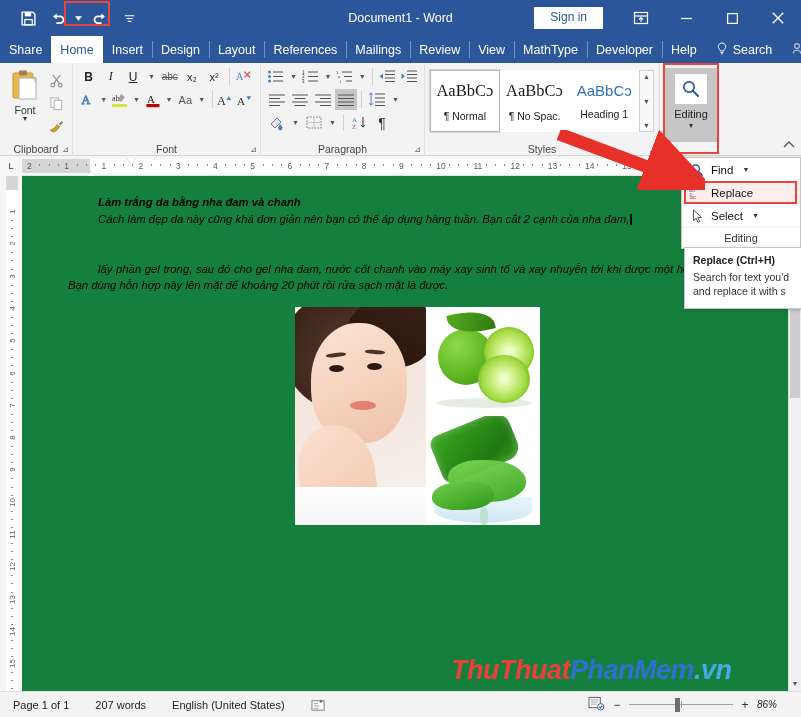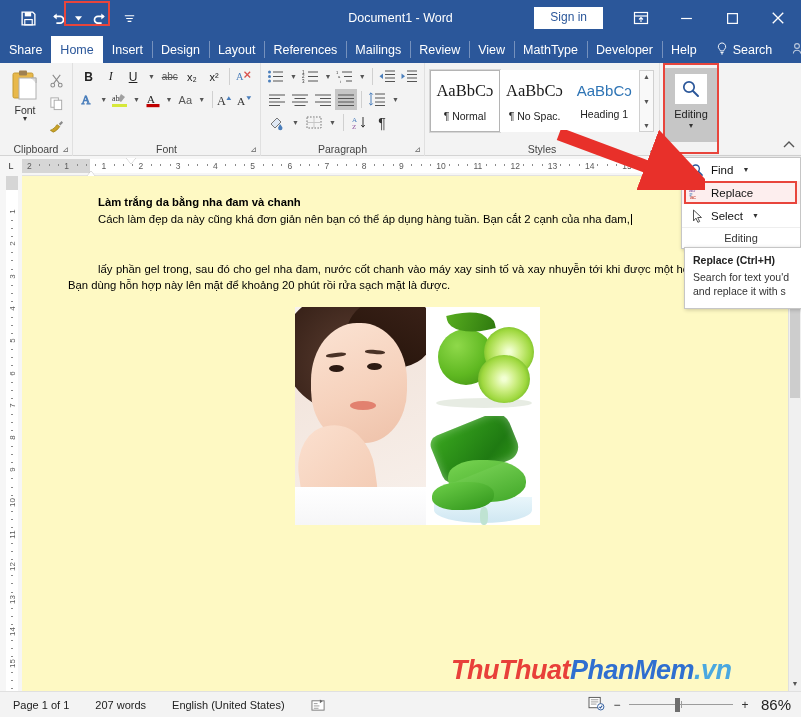--- a/index.html
+++ b/index.html
@@ -172,21 +172,22 @@
     transform: rotate(-90deg); transform-origin: center;
   }
   .vdot { position: absolute; left: 11px; width: 2px; height: 1px; background: #8a8a8a; }
   
   .docarea {
     position: absolute; left: 22px; right: 13px; top: 176px; bottom: 26px;
     background: #a0a0a0; overflow: hidden;
   }
   .page {
     position: absolute; left: 0; right: 0; top: 0; bottom: 0;
-    background: #fef9c3;
+    background: #15803d;
+    font-style: italic;
   }
   .doc-text {
     position: absolute; left: 46px; right: 22px; top: 18px;
     font-family: "Liberation Sans", sans-serif; font-size: 11.3px;
     color: #000; line-height: 1.42; text-align: justify;
   }
   .p-heading { font-weight: bold; text-indent: 30px; margin-bottom: 1px; }
   .p-body { text-indent: 30px; }
   .caret {
     display: inline-block; width: 1.5px; height: 11px; background: #000;
@@ -351,21 +352,21 @@
     display: flex; align-items: center; font-size: 11px; color: #222;
   }
   .sb-item { padding: 0 13px; display: flex; align-items: center; gap: 4px; }
   .sb-right { margin-left: auto; display: flex; align-items: center; padding-right: 10px; gap: 6px; }
   .zoom-slider {
     width: 104px; height: 14px; position: relative; display: flex; align-items: center;
   }
   .zs-line { position: absolute; left: 0; right: 0; height: 1px; background: #9c9c9c; }
   .zs-mid { position: absolute; left: 50%; width: 1px; height: 7px; background: #9c9c9c; }
   .zs-thumb { position: absolute; left: 46px; width: 5px; height: 14px; background: #6e6e6e; }
-  .zoom-pct { font-size: 15px; color: #222; width: 34px; text-align: right; }
+  .zoom-pct { font-size: 10px; color: #222; width: 34px; text-align: left; font-style: italic; }
   .pm-btn { font-size: 12px; color: #333; width: 12px; text-align: center; }
 </style>
 </head>
 <body>
 
 <div class="titlebar">
   <div class="qat">
     <div class="qat-btn">
       <svg width="17" height="17" viewBox="0 0 16 16">
           <path d="M2 2h10l2 2v10H2V2z" fill="none" stroke="#fff" stroke-width="1.3"></path>

